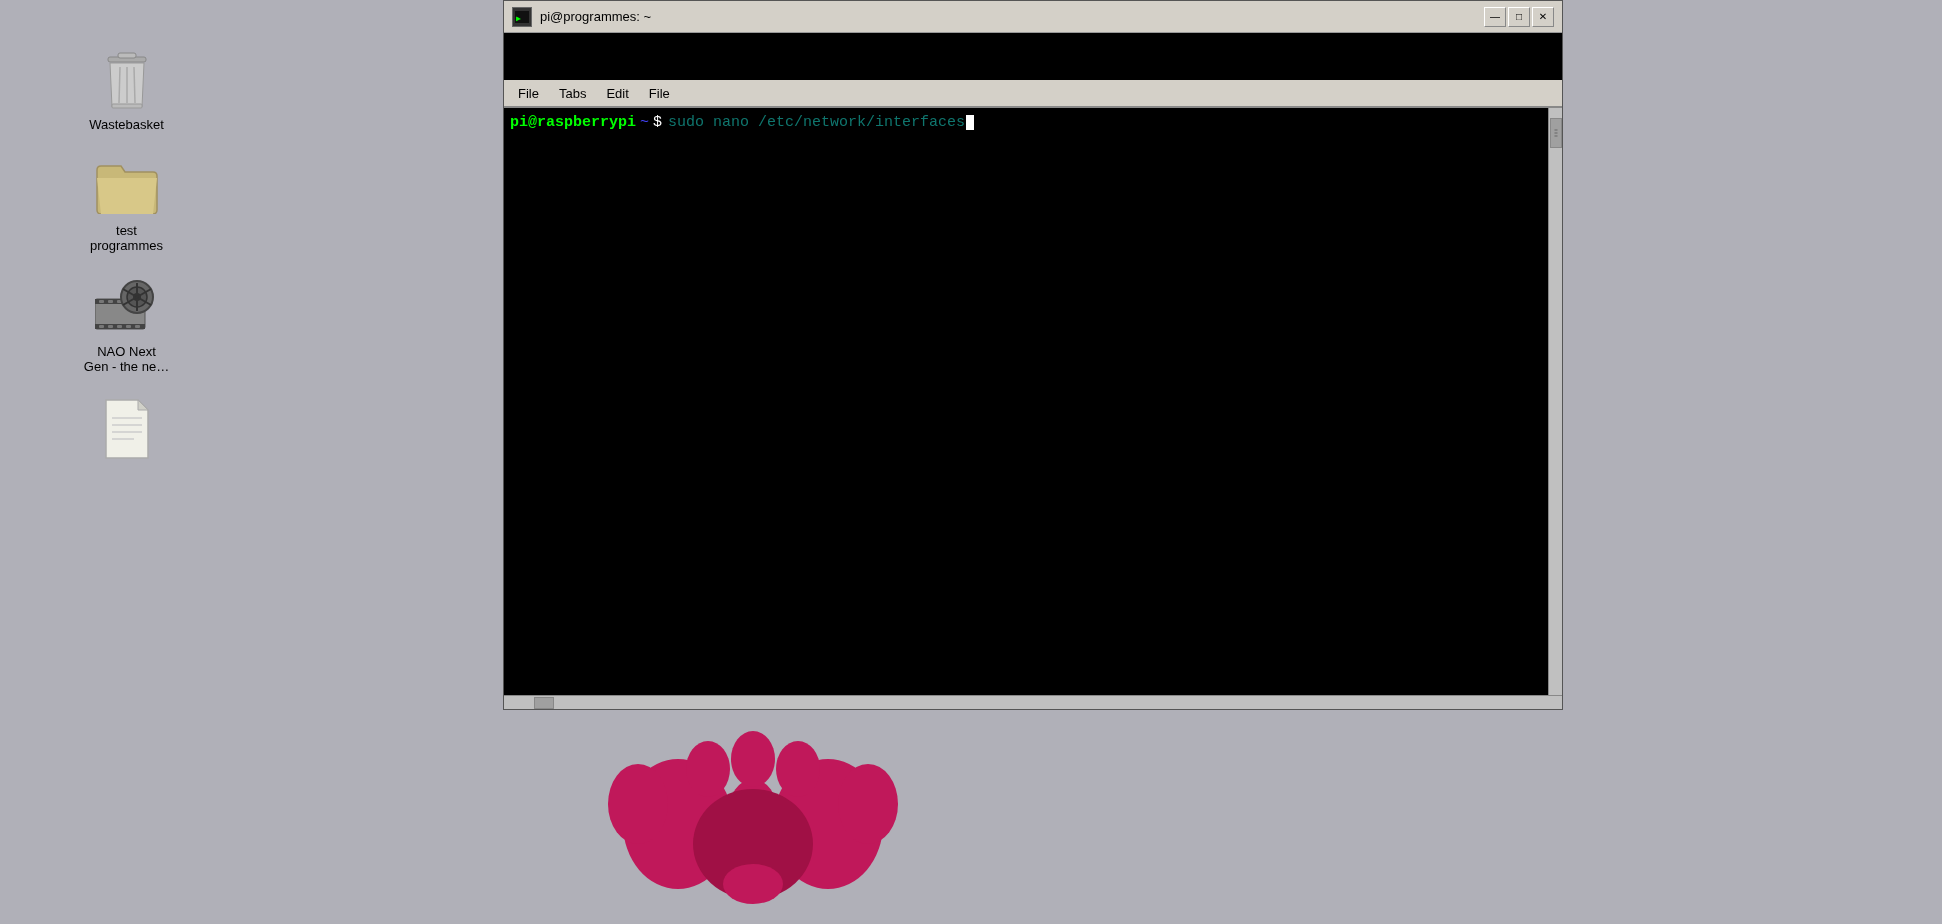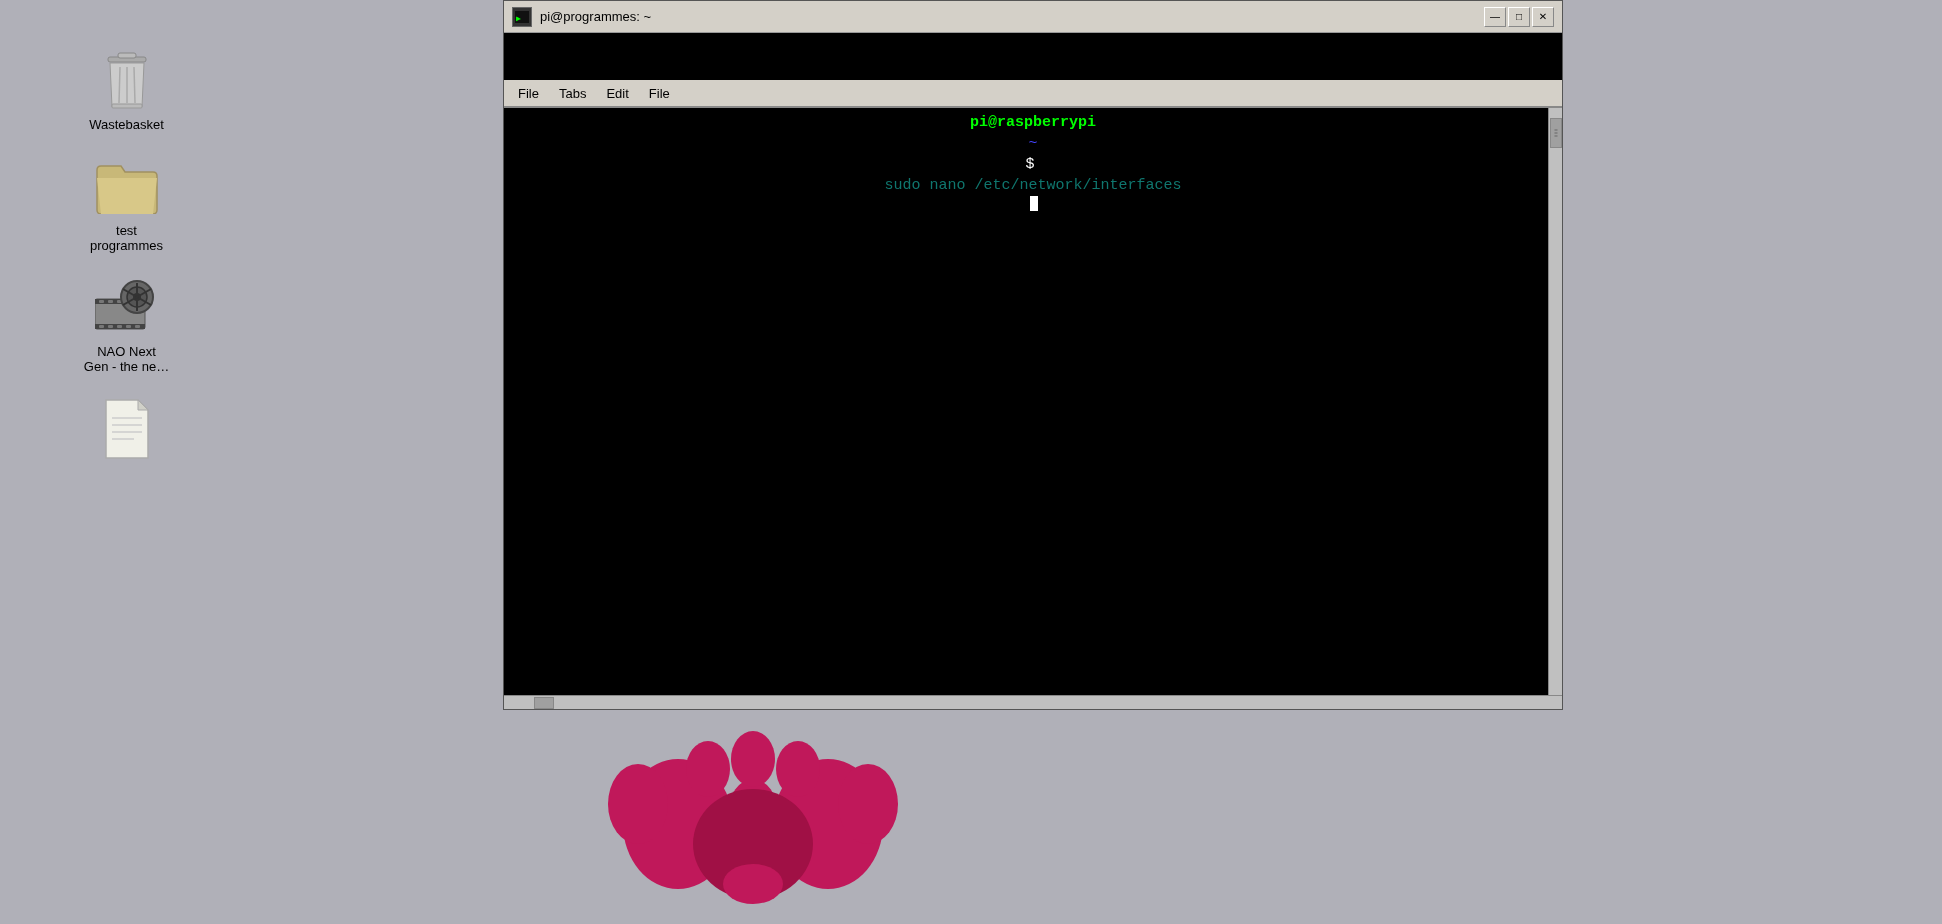--- a/index.html
+++ b/index.html
@@ -145,21 +145,20 @@
       overflow: hidden;
       position: relative;
     }
 
     .terminal-prompt-line {
       display: flex;
       align-items: center;
       font-family: 'Courier New', monospace;
       font-size: 15px;
       line-height: 1.4;
-      flex-direction: column;
     }
 
     .prompt-user {
       color: #00ff00;
       font-weight: bold;
     }
 
     .prompt-sep {
       color: #4444ff;
       margin: 0 4px;

